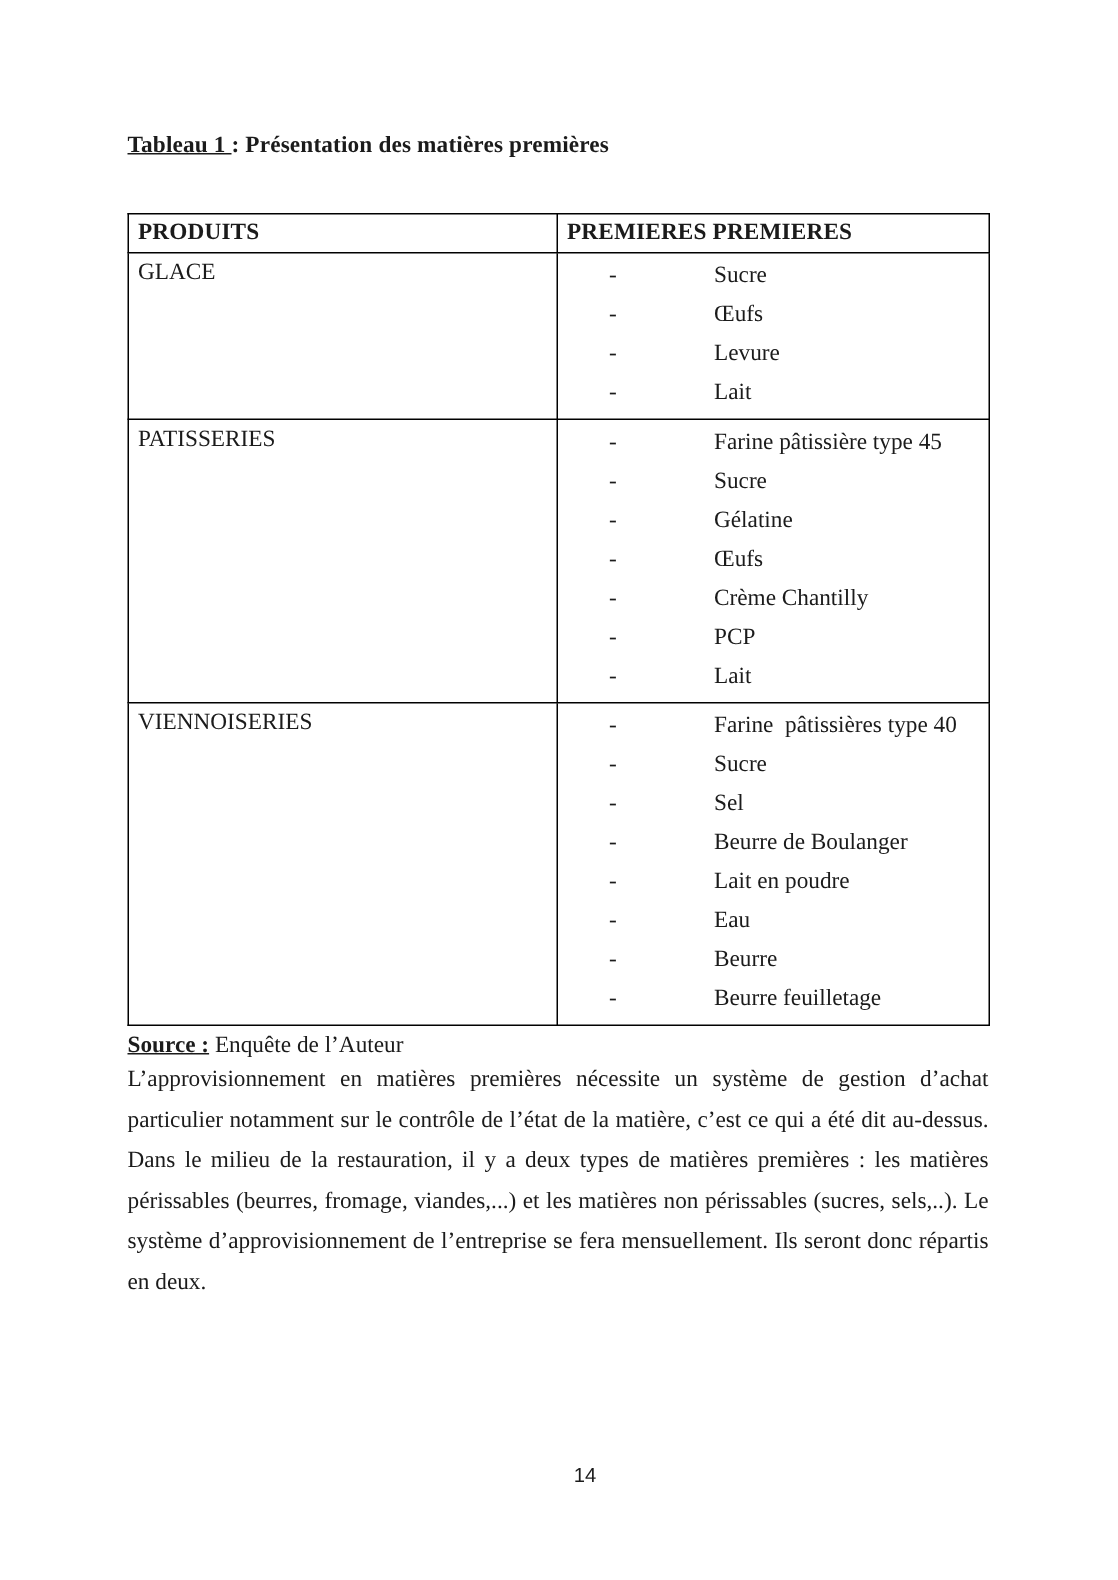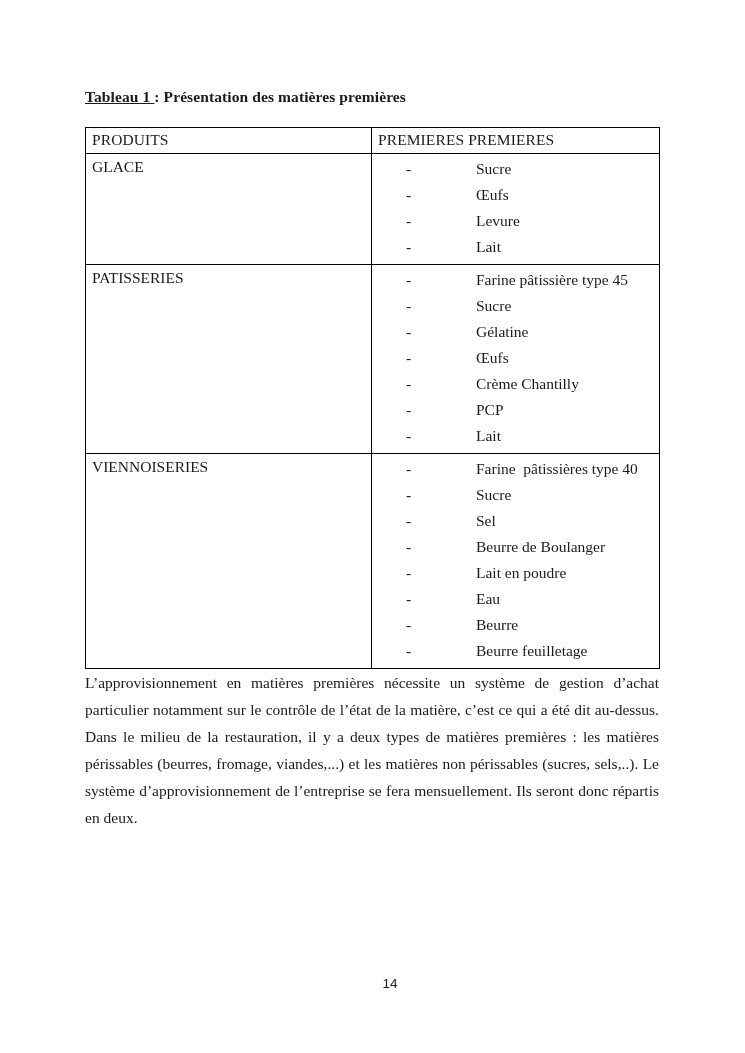--- a/index.html
+++ b/index.html
@@ -14,40 +14,40 @@
   }
   .content {
     position: absolute;
     left: 85px;
     top: 88px;
     width: 574px;
   }
   .caption {
     font-size: 15.5px;
     font-weight: bold;
-    margin-bottom: 21px;
+    margin-bottom: 36px;
     letter-spacing: 0.1px;
   }
   .underline { text-decoration: underline; }
   .bold { font-weight: bold; }
   table.materials {
     width: 574px;
     border-collapse: collapse;
     table-layout: fixed;
   }
   table.materials th, table.materials td {
     border: 1px solid #000000;
     vertical-align: top;
     font-size: 15.5px;
   }
   table.materials col.c1 { width: 286px; }
   table.materials col.c2 { width: 288px; }
   table.materials th {
     text-align: left;
-    font-weight: normal;
+    font-weight: bold;
     padding: 3px 6px 4px 6px;
     letter-spacing: 0.1px;
   }
   td.product-cell {
     padding: 4px 6px;
   }
   td.materials-cell {
     padding: 2px 4px 4px 0;
   }
   .material-line {
@@ -207,19 +207,20 @@
 
     <div class="material-line">
       <span class="dash">-</span>
       <span class="material-text">Beurre feuilletage</span>
     </div>
   </td>
     </tr>
   </tbody>
   </table>
 
+  <p class="source"><span class="underline bold">Source :</span><span> Enquête de l’Auteur</span></p>
 
   <p class="para">L’approvisionnement en matières premières nécessite un système de gestion d’achat particulier notamment sur le contrôle de l’état de la matière, c’est ce qui a été dit au-dessus. Dans le milieu de la restauration, il y a deux types de matières premières : les matières périssables (beurres, fromage, viandes,...) et les matières non périssables (sucres, sels,..). Le système d’approvisionnement de l’entreprise se fera mensuellement. Ils seront donc répartis en deux.</p>
 
 
 </div>
 
 <div class="page-number">14</div>
 
 </body></html>

